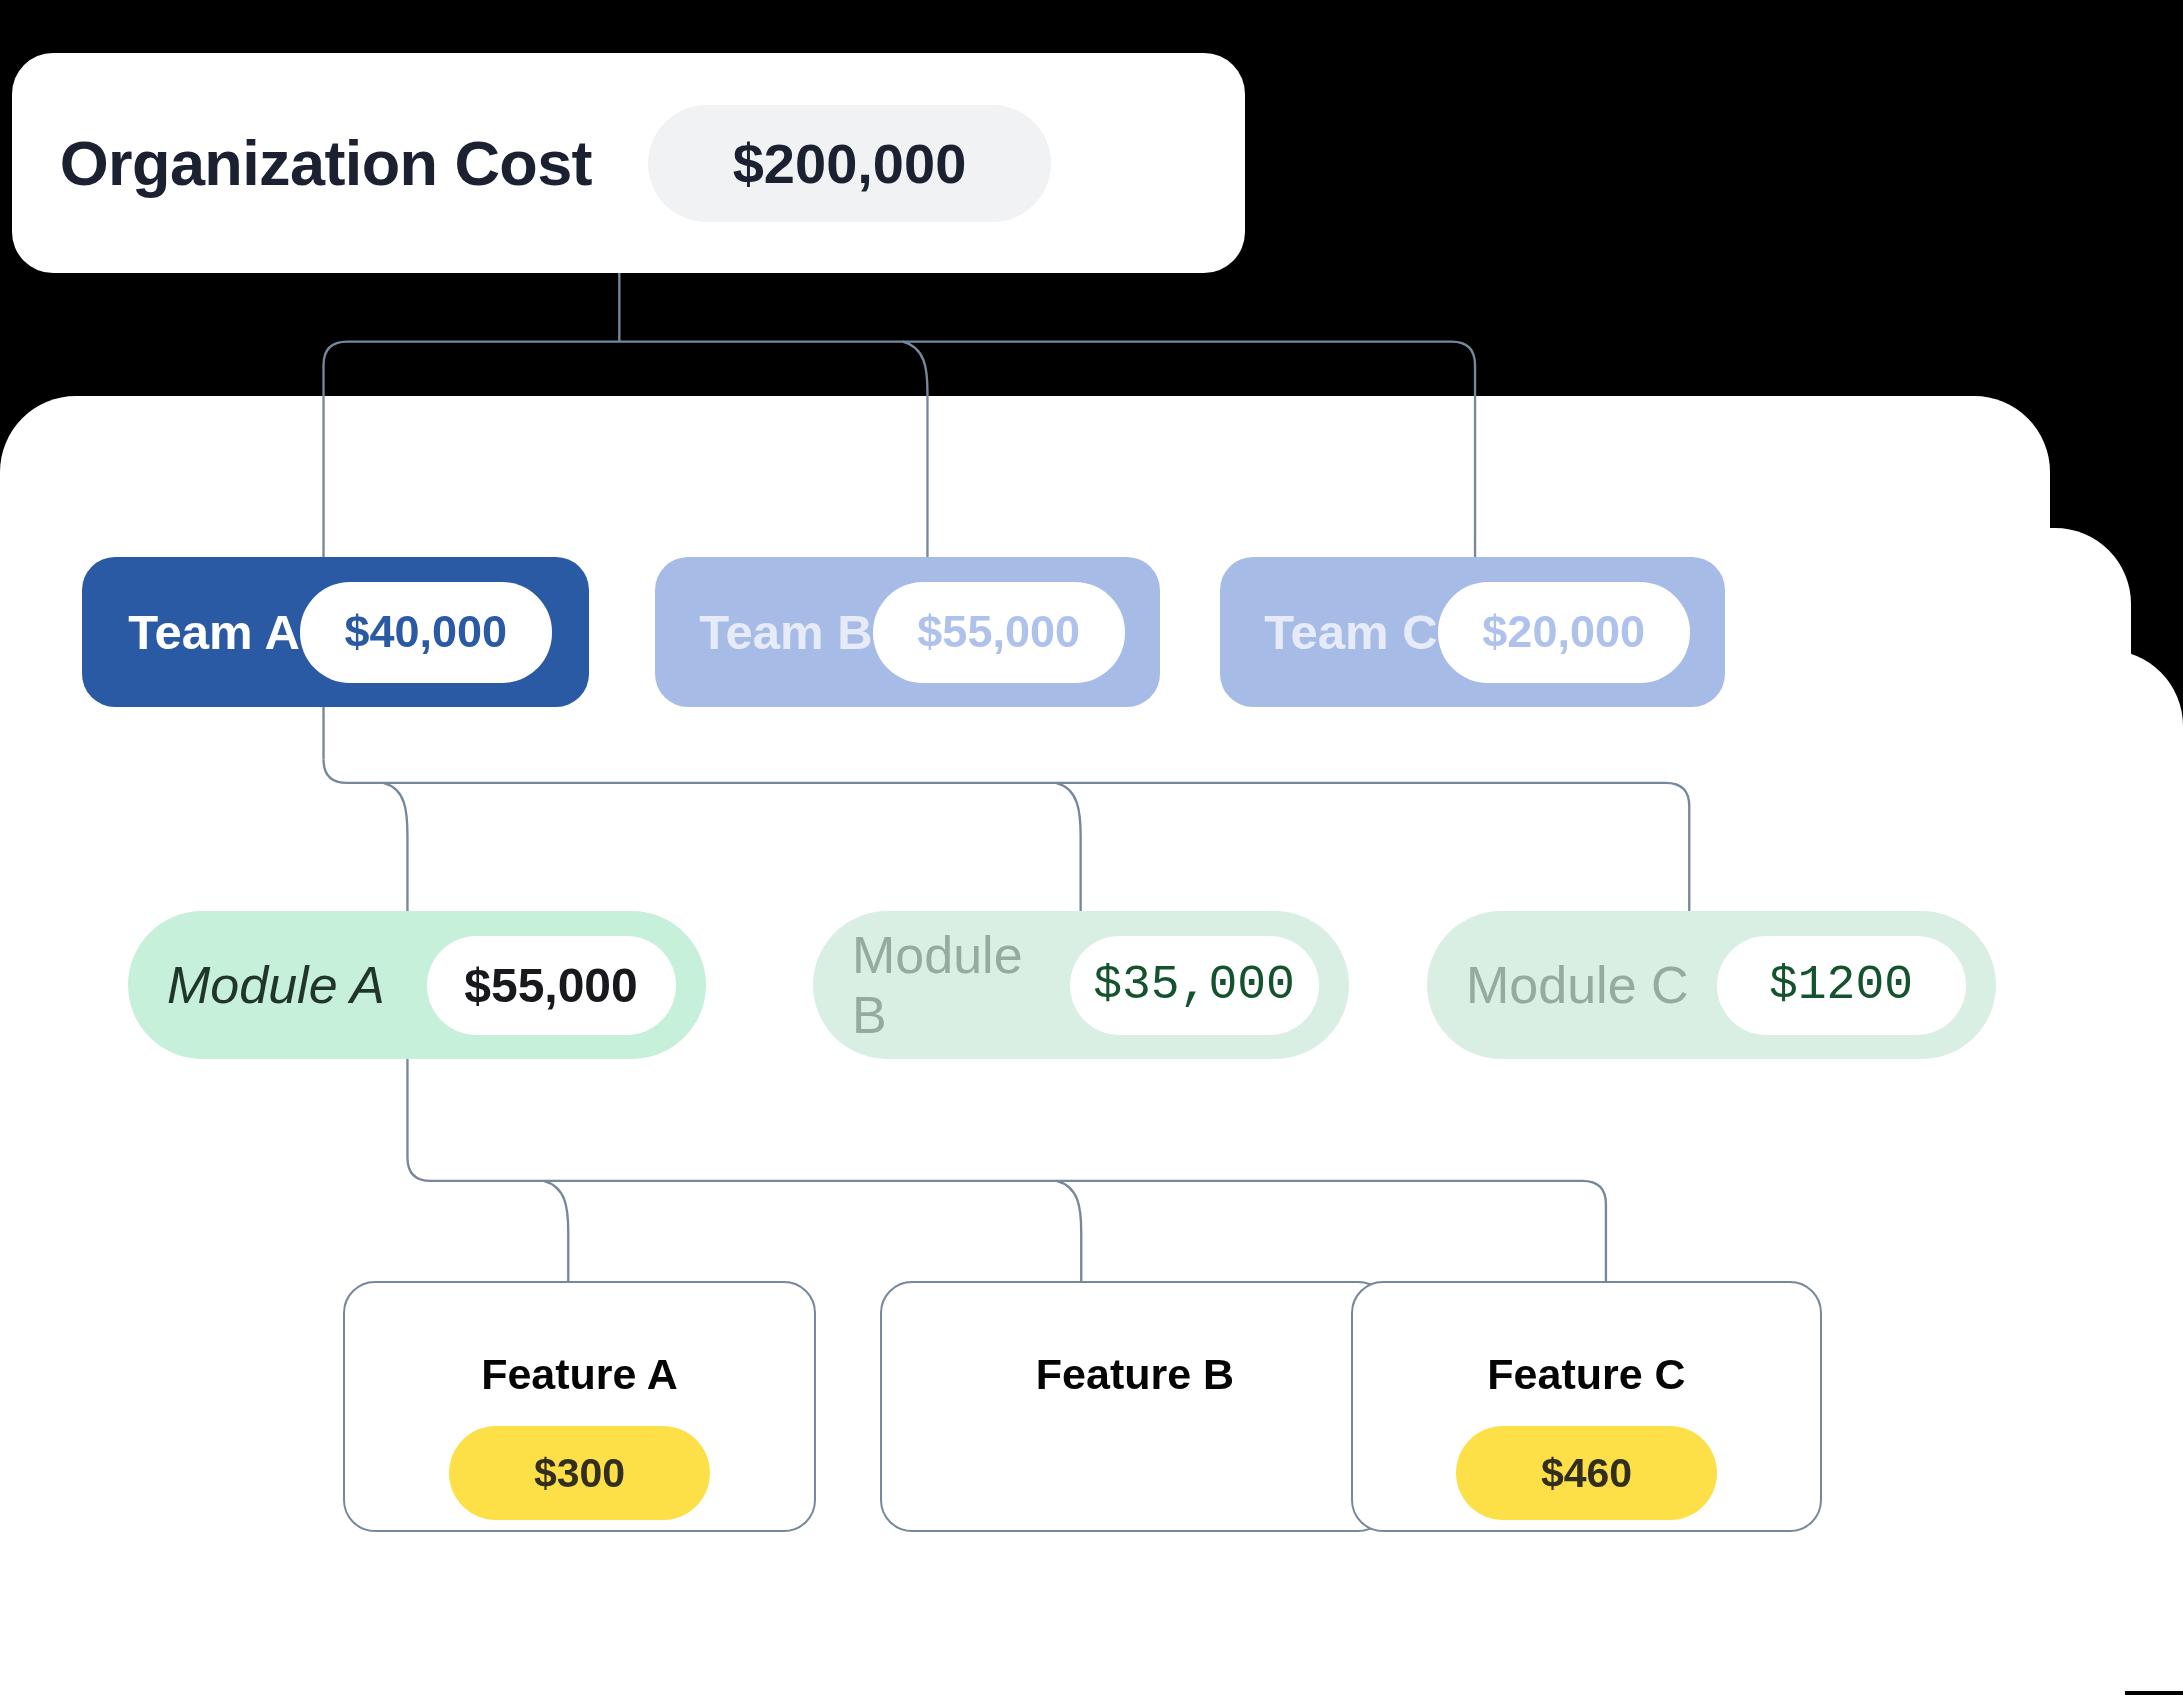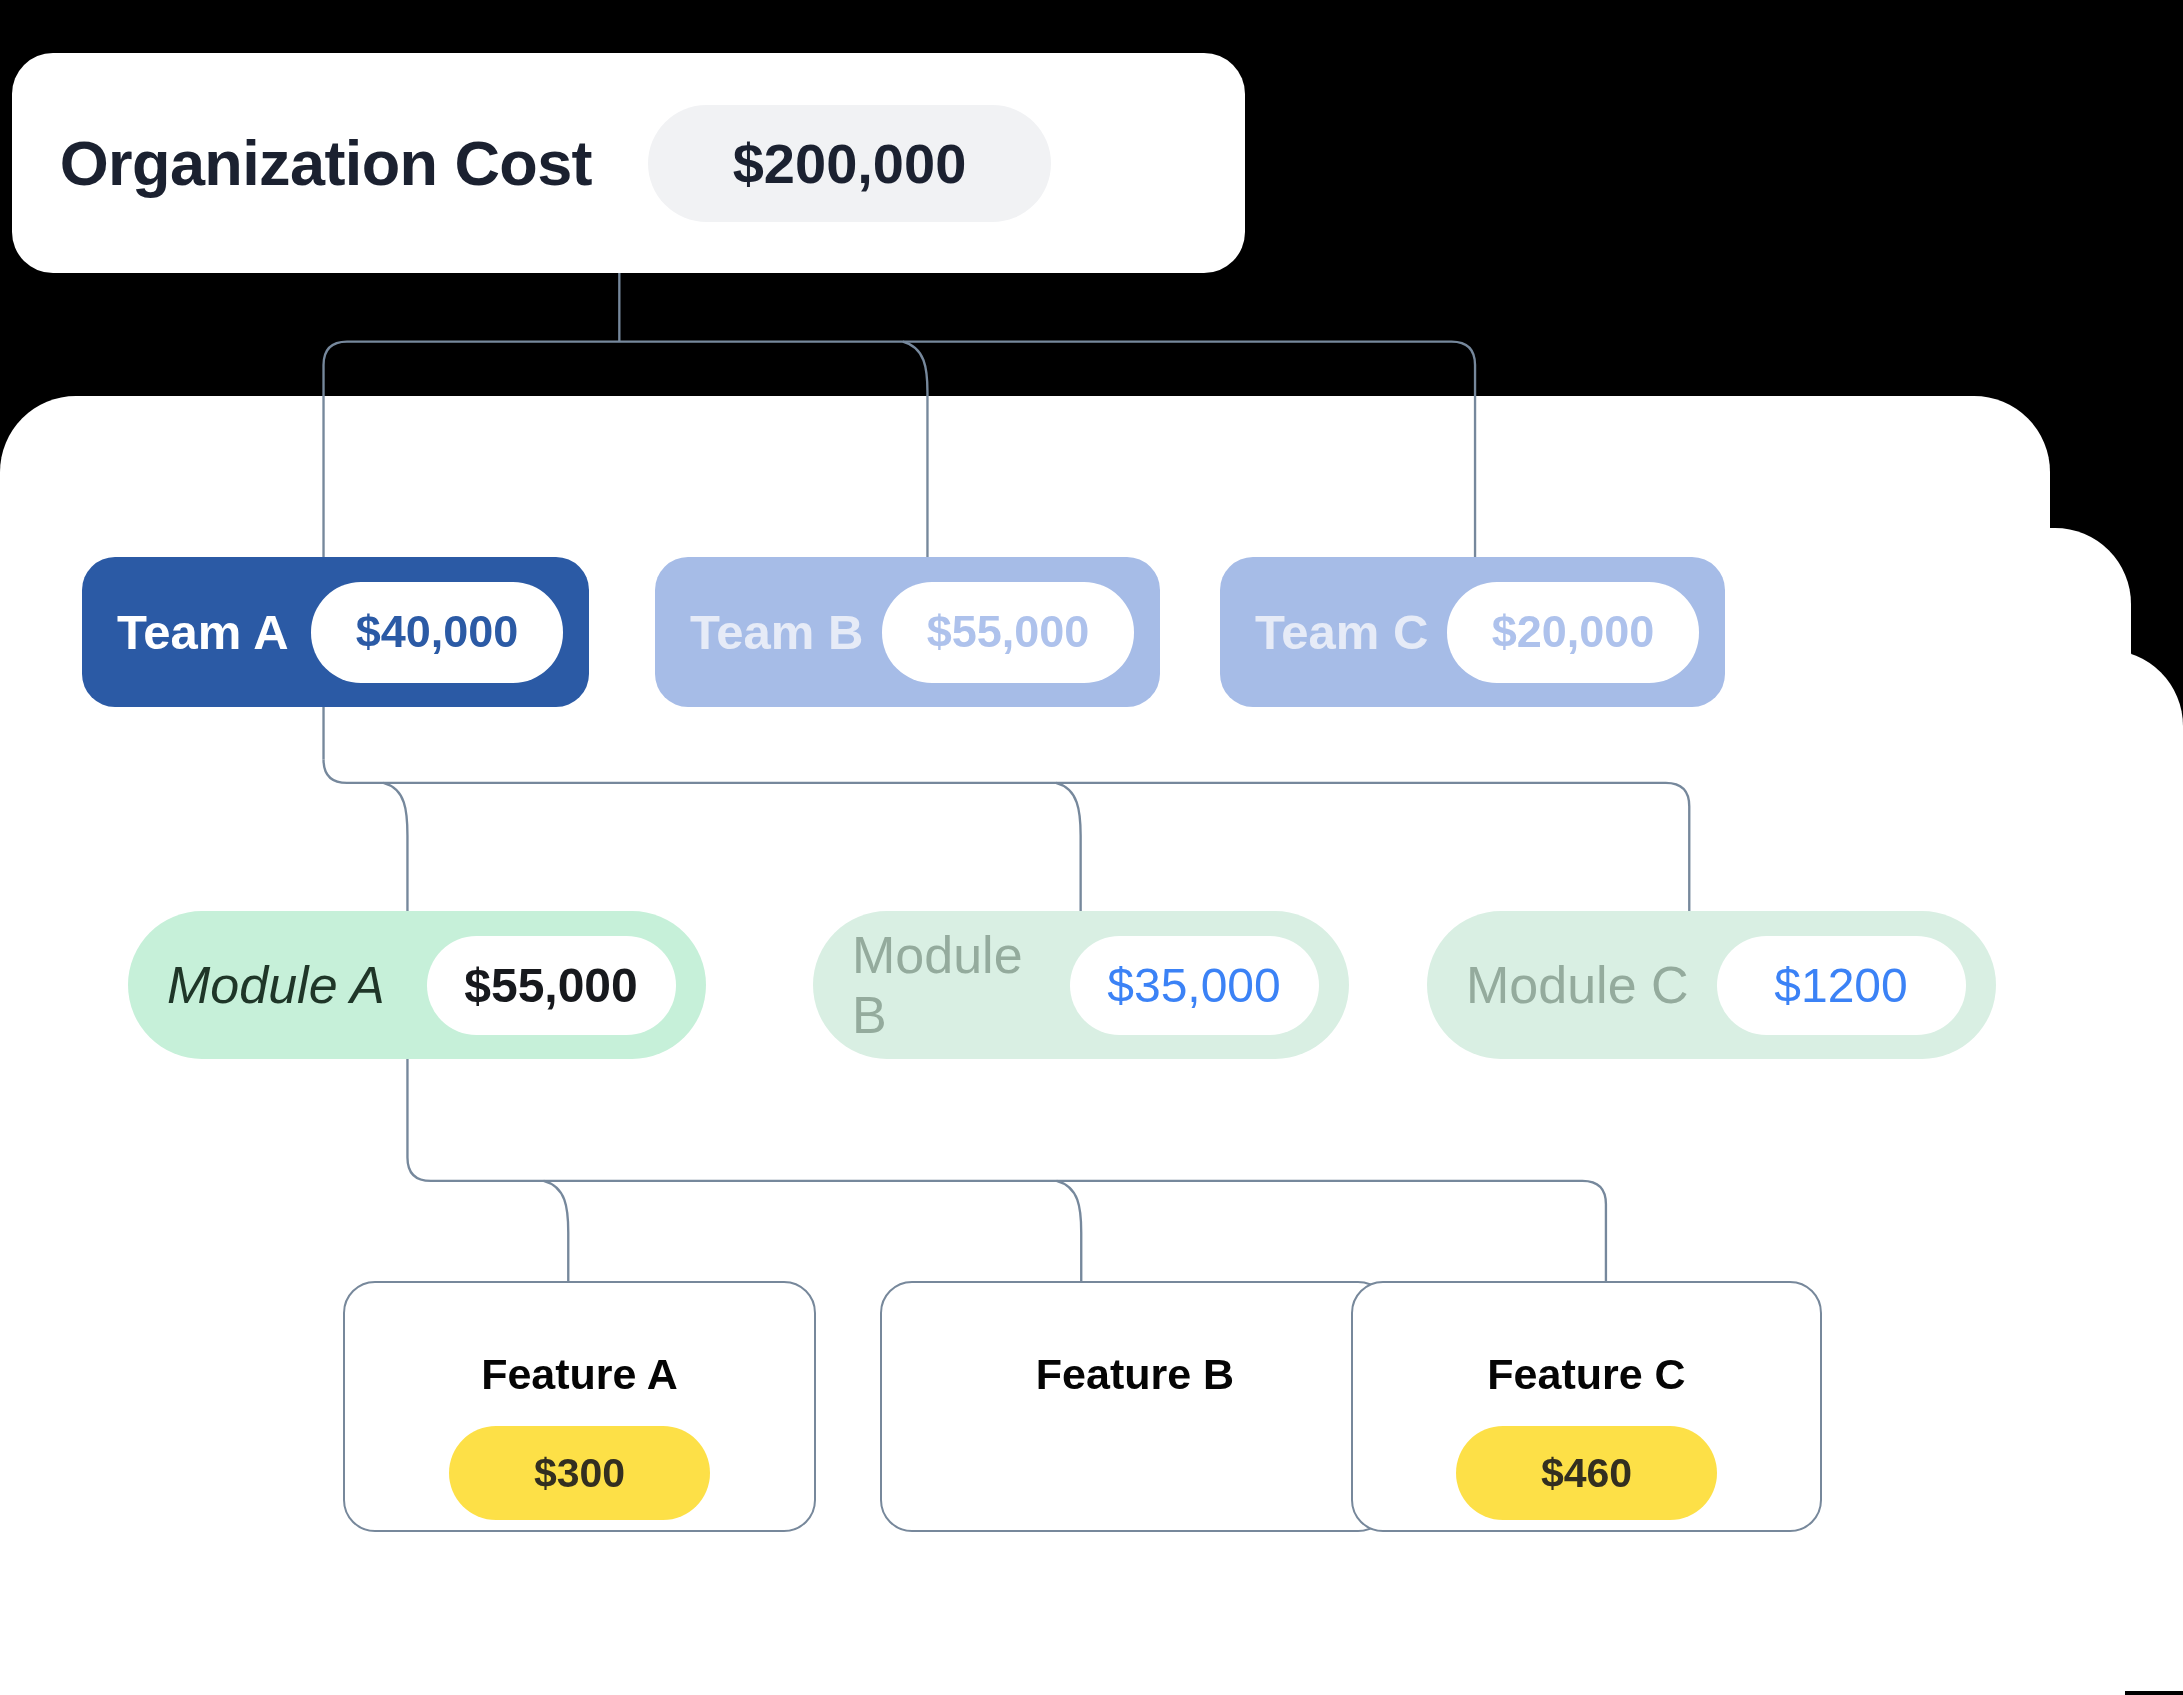--- a/index.html
+++ b/index.html
@@ -26,21 +26,21 @@
   .root-title{font-size:63px;font-weight:700;color:#1b2130;letter-spacing:-0.6px;}
   .root-pill{
     min-width:403px;height:117px;border-radius:59px;background:#f1f2f4;
     display:flex;align-items:center;justify-content:center;box-sizing:border-box;
   }
   .root-pill span{font-size:56px;font-weight:600;color:#1b2130;}
 
   
   .team{
     position:absolute;top:557px;height:150px;z-index:3;border-radius:33px;
-    display:flex;align-items:center;justify-content:space-between;
+    display:flex;align-items:center;justify-content:center;
     padding:0 26px 0 35px;box-sizing:border-box;
   }
   .team-a{left:82px;width:507px;background:#2b5aa5;}
   .team-b{left:655px;width:505px;background:#a6bce7;}
   .team-c{left:1220px;width:505px;background:#a6bce7;}
   .team-label{font-size:49px;font-weight:700;}
   .team-a .team-label{color:#ffffff;}
   .team-b .team-label,.team-c .team-label{color:#e6ebf7;}
   .team-pill{
     width:252px;height:101px;border-radius:50px;background:#ffffff;
@@ -61,21 +61,21 @@
   .module-c{left:1427px;width:569px;background:#d9efe3;}
   .module-label{font-size:52px;font-weight:500;}
   .module-a .module-label{color:#1f3628;font-style:italic;}
   .module-b .module-label,.module-c .module-label{color:#94ab9d;}
   .module-pill{
     width:249px;height:99px;border-radius:50px;background:#ffffff;
     display:flex;align-items:center;justify-content:center;flex:0 0 auto;
   }
   .module-pill span{font-size:48px;font-weight:500;}
   .module-a .module-pill span{color:#17191d;font-weight:600;}
-  .module-b .module-pill span,.module-c .module-pill span{color:#3b82f6;}
+  .module-b .module-pill span,.module-c .module-pill span{color:#14532d;font-family:Liberation Mono, monospace;}
 
   
   .feature{
     position:absolute;top:1281px;height:251px;z-index:3;background:#ffffff;
     border:2.3px solid #77889b;border-radius:32px;box-sizing:border-box;
     display:flex;flex-direction:column;align-items:center;
   }
   .feature-a{left:343px;width:473px;}
   .feature-b{left:880px;width:510px;}
   .feature-c{left:1351px;width:471px;}

